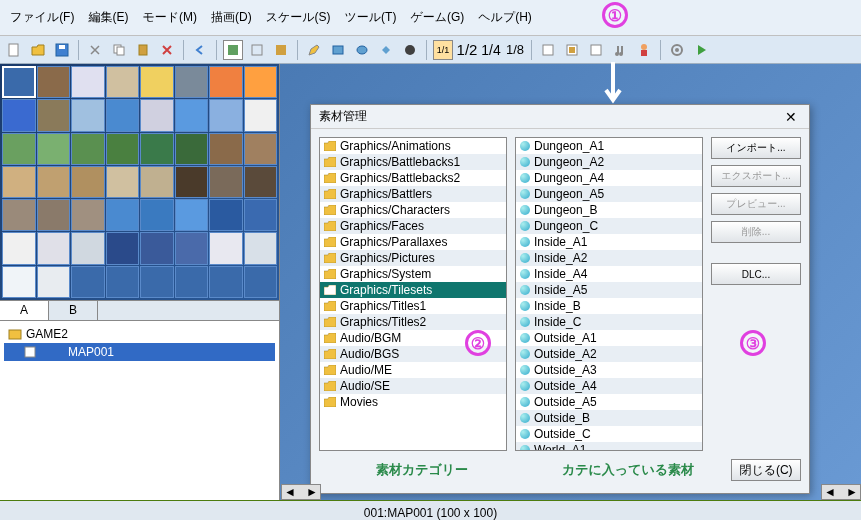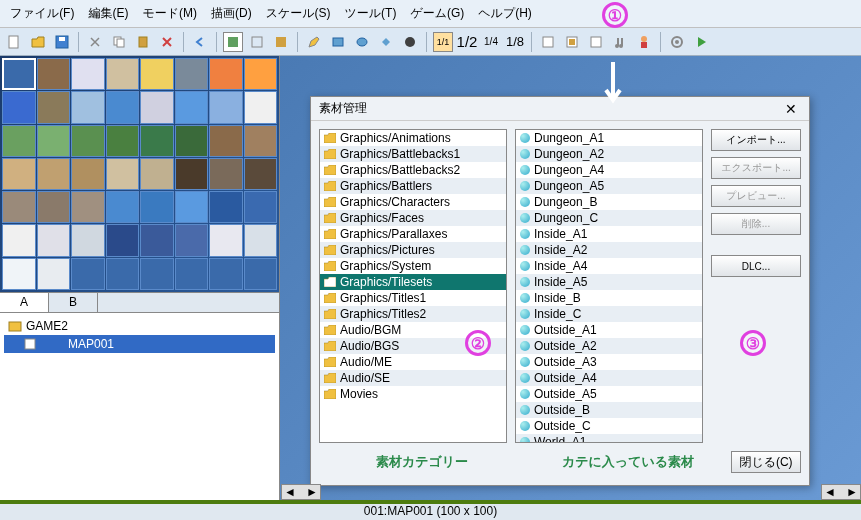--- a/index.html
+++ b/index.html
@@ -1,17 +1,17 @@
 <!DOCTYPE html>
 <html><head>
 <meta charset="utf-8">
 <style>
 * { box-sizing: border-box; margin: 0; padding: 0; font-family: "MS PGothic", sans-serif; font-size: 12px; }
 body { background: #6ba8da; width: 861px; height: 520px; overflow: hidden; position: relative; }
-.menubar { background: #e8f0f8; height: 28px; display: flex; align-items: center; padding: 4px 4px; gap: 2px; border-bottom: 1px solid #c0c0c0; }
+.menubar { background: #e8f0f8; height: 36px; display: flex; align-items: center; padding: 4px 4px; gap: 2px; border-bottom: 1px solid #c0c0c0; }
 .menubar span { padding: 2px 6px; cursor: default; }
 .toolbar { background: #dce8f4; height: 28px; display: flex; align-items: center; padding: 0 4px; gap: 4px; border-bottom: 1px solid #a0b0c0; }
 .tbtn { width: 20px; height: 20px; display: inline-flex; align-items: center; justify-content: center; border: 1px solid transparent; cursor: pointer; }
 .tbtn svg { width: 16px; height: 16px; }
 .sep { width: 1px; height: 20px; background: #a0b0c0; margin: 0 2px; }
 .main { display: flex; height: 452px; }
 .left { width: 280px; display: flex; flex-direction: column; background: #f0f4f8; border-right: 1px solid #888; }
 .tileset { height: 236px; background: linear-gradient(135deg,#1a3a6a,#2a5a9a); display: grid; grid-template-columns: repeat(8,1fr); grid-template-rows: repeat(7,1fr); gap: 1px; padding: 2px; }
 .tile { background: #3a6aaa; border: 1px solid #5a8aca; }
 .tile.sel { border: 2px solid #fff; }
@@ -33,21 +33,21 @@
 .folder-ico { width: 12px; height: 10px; display: inline-block; }
 .bullet-ico { width: 10px; height: 10px; border-radius: 50%; background: radial-gradient(circle at 30% 30%,#aee,#3ac); display: inline-block; flex-shrink: 0; }
 .btncol { width: 90px; display: flex; flex-direction: column; gap: 6px; }
 .dlg-btn { height: 22px; background: linear-gradient(#fff,#e0e4e8); border: 1px solid #888; cursor: pointer; font-size: 10px; }
 .dlg-btn.dis { color: #999; }
 .dlg-footer { display: flex; justify-content: space-between; padding: 0 8px 8px; align-items: center; }
 .col-label { color: #2a8a4a; font-size: 13px; font-weight: bold; text-align: center; flex: 1; }
 .close-btn { width: 70px; height: 22px; background: linear-gradient(#fff,#e0e4e8); border: 1px solid #888; cursor: pointer; }
 .callout { position: absolute; width: 26px; height: 26px; border: 3px solid #e040e0; border-radius: 50%; color: #e040e0; font-size: 16px; font-weight: bold; display: flex; align-items: center; justify-content: center; background: rgba(255,255,255,0.3); }
 .arrow { position: absolute; left: 598px; top: 62px; }
-.statusbar { position: absolute; bottom: 0; left: 0; right: 0; height: 20px; background: #e0e8f0; border-top: 4px solid #4d7c0f; display: flex; align-items: flex-start; justify-content: center; font-size: 11px; }
+.statusbar { position: absolute; bottom: 0; left: 0; right: 0; height: 20px; background: #e0e8f0; border-top: 1px solid #4d7c0f; display: flex; align-items: flex-end; justify-content: center; font-size: 11px; }
 .hscroll { position: absolute; bottom: 20px; height: 16px; background: #e0e0e0; border: 1px solid #888; display: flex; }
 .hscroll.left-s { left: 281px; width: 40px; }
 .hscroll.right-s { right: 0; width: 40px; }
 .hscroll .arr { width: 16px; text-align: center; cursor: pointer; }
 </style>
 </head>
 <body>
 
 <div class="menubar">
   <span>ファイル(F)</span>
@@ -148,21 +148,21 @@
       </svg>
     </span>
   <span class="sep"></span>
   <span class="tbtn" style="border:1px solid #888;background:#ffe0a0">
       <span style="font-size:9px">1/1</span>
     </span>
   <span class="tbtn">
       <span style="font-size:15px">1/2</span>
     </span>
   <span class="tbtn">
-      <span style="font-size:10px">1/4</span>
+      <span style="font-size:14px">1/4</span>
     </span>
   <span class="tbtn">
       <span style="font-size:13px">1/8</span>
     </span>
   <span class="sep"></span>
   <span class="tbtn">
       <svg viewBox="0 0 16 16">
         <rect x="3" y="3" width="10" height="10" fill="#fff" stroke="#888"></rect>
       </svg>
     </span>

